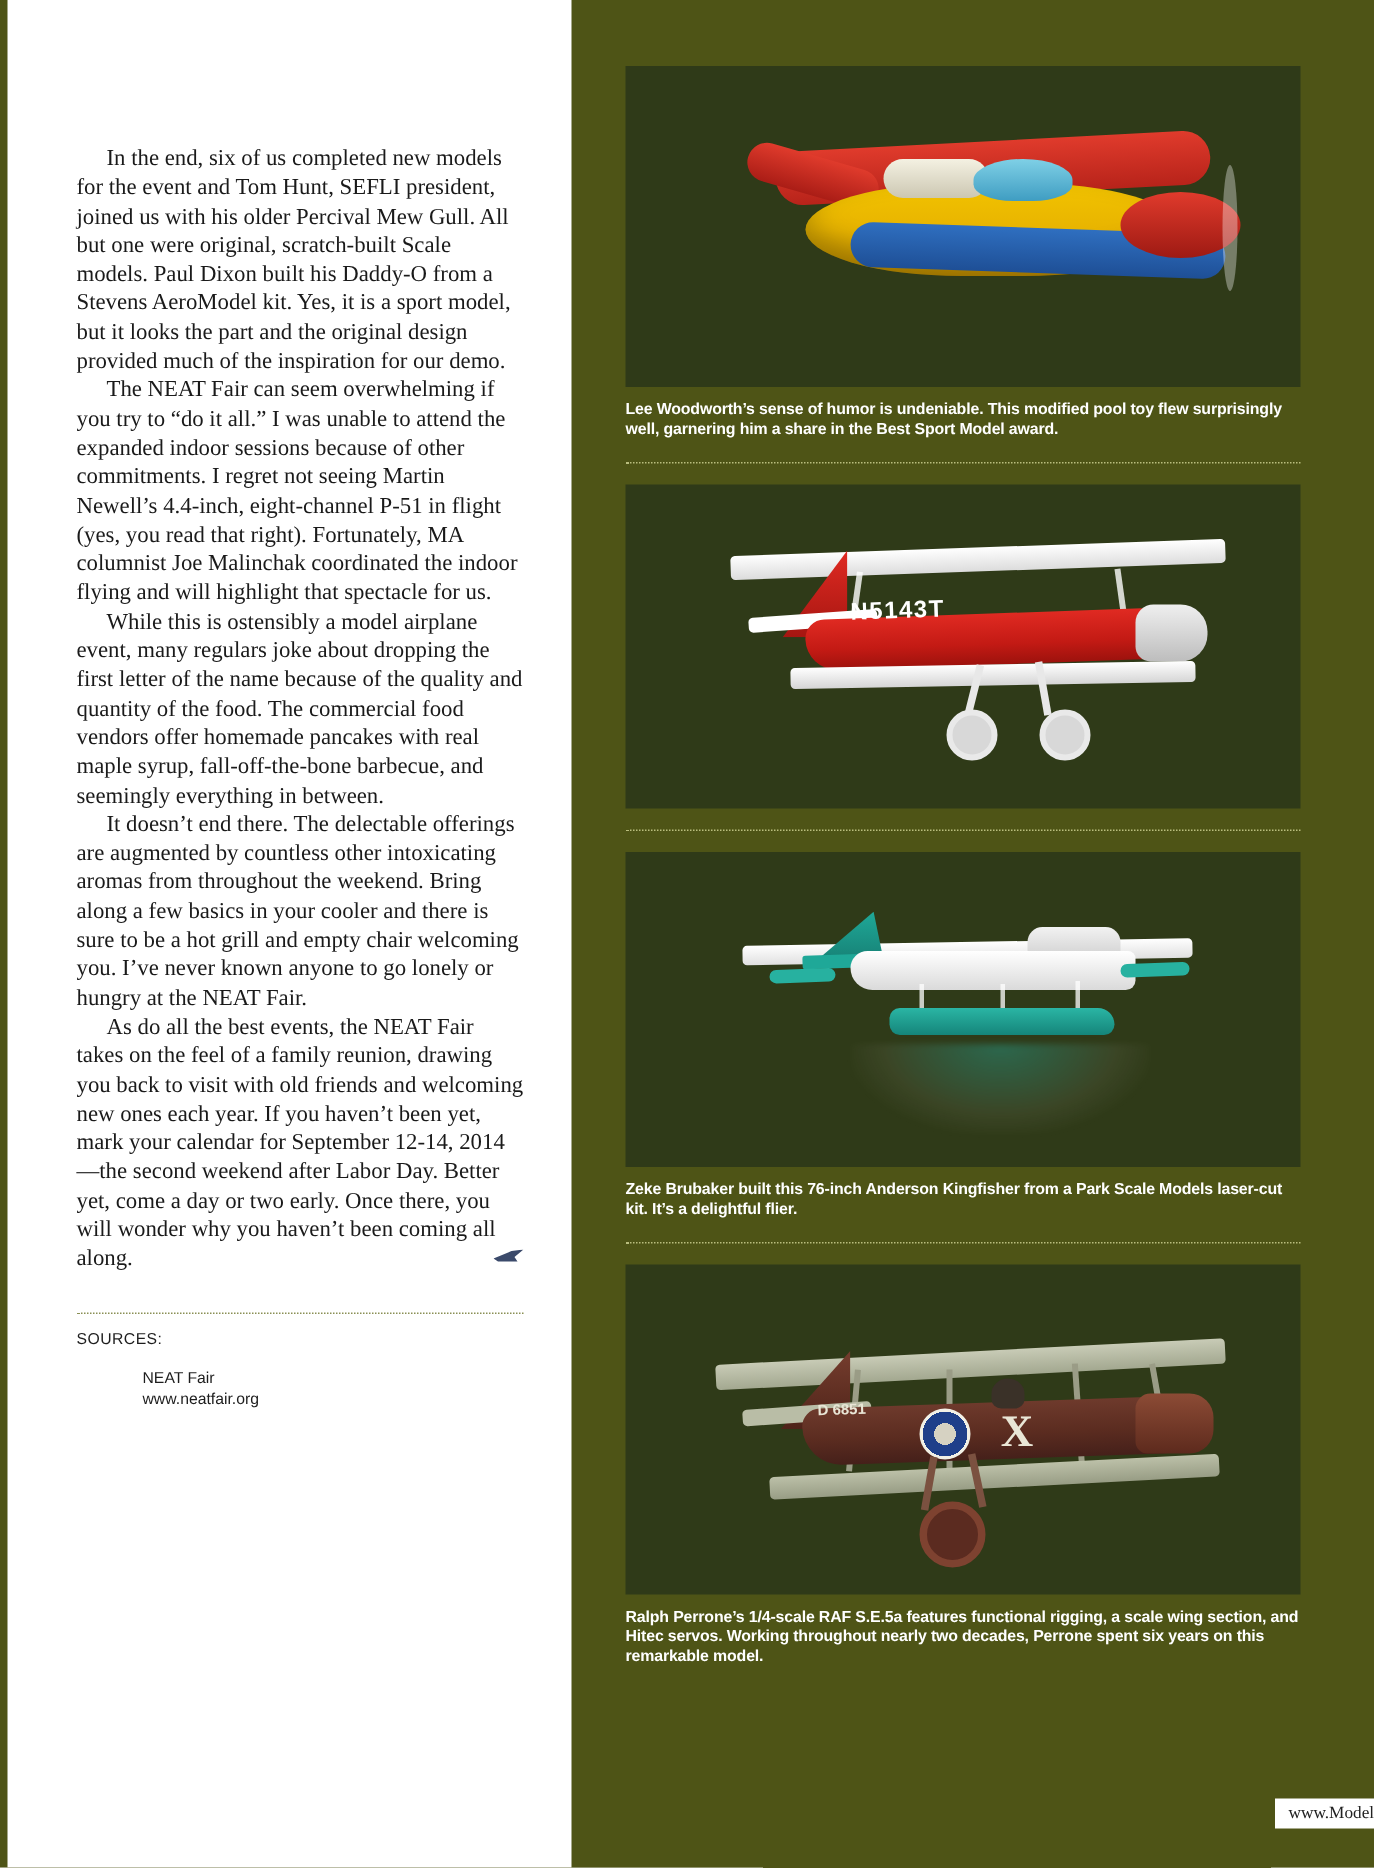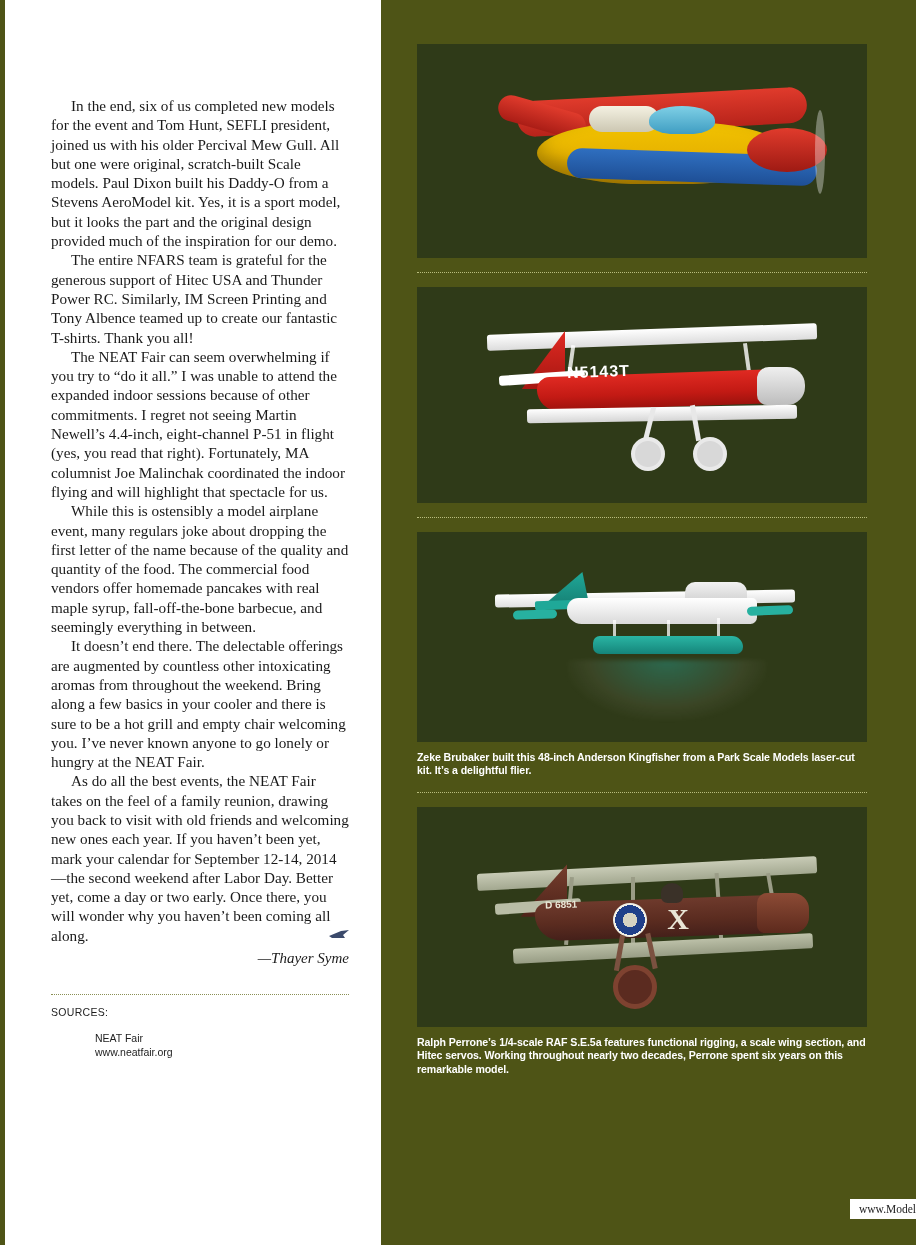--- a/index.html
+++ b/index.html
@@ -387,41 +387,39 @@
 </style>
 </head>
 <body>
 
 <div class="page">
 
   <div class="left-col">
     <div class="left-inner">
       <div class="body-text">
         <p>In the end, six of us completed new models for the event and Tom Hunt, SEFLI president, joined us with his older Percival Mew Gull. All but one were original, scratch-built Scale models. Paul Dixon built his Daddy-O from a Stevens AeroModel kit. Yes, it is a sport model, but it looks the part and the original design provided much of the inspiration for our demo.</p>
-        <p>The entire NFARS team is grateful for the generous support of Hitec USA and Thunder Power RC. Similarly, IM Screen Printing and Tony Albence teamed up to create our fantastic T-shirts. Thank you all!</p>
         <p>The NEAT Fair can seem overwhelming if you try to “do it all.” I was unable to attend the expanded indoor sessions because of other commitments. I regret not seeing Martin Newell’s 4.4-inch, eight-channel P-51 in flight (yes, you read that right). Fortunately, MA columnist Joe Malinchak coordinated the indoor flying and will highlight that spectacle for us.</p>
       </div>
 
 
       <div class="body-text">
         <p>While this is ostensibly a model airplane event, many regulars joke about dropping the first letter of the name because of the quality and quantity of the food. The commercial food vendors offer homemade pancakes with real maple syrup, fall-off-the-bone barbecue, and seemingly everything in between.</p>
         <p>It doesn’t end there. The delectable offerings are augmented by countless other intoxicating aromas from throughout the weekend. Bring along a few basics in your cooler and there is sure to be a hot grill and empty chair welcoming you. I’ve never known anyone to go lonely or hungry at the NEAT Fair.</p>
         <p>As do all the best events, the NEAT Fair takes on the feel of a family reunion, drawing you back to visit with old friends and welcoming new ones each year. If you haven’t been yet, mark your calendar for September 12-14, 2014—the second weekend after Labor Day. Better yet, come a day or two early. Once there, you will wonder why you haven’t been coming all along.</p>
       </div>
 
       <div style="text-align:right; margin-top:-19px; height:19px;">
         <span class="end-glyph">
           <svg width="20" height="9" viewBox="0 0 20 9">
             <path d="M0 6 L12 1 L20 0 L14 5 L16 8 L3 8 Z" fill="#3b4a6b"></path>
           </svg>
         </span>
       </div>
 
       <div class="signoff">
-        <div>—Thayer Syme</div>
       </div>
 
       <div class="sources-rule"></div>
 
       <div class="sources">
         <div class="label">SOURCES:</div>
         <div class="blk">
           <div>NEAT Fair</div>
           <div>www.neatfair.org</div>
         </div>
@@ -436,20 +434,21 @@
         <div class="img sky1" style="height:214px;">
           <div class="ac p1-wing"></div>
           <div class="ac p1-tail"></div>
           <div class="ac p1-fus"></div>
           <div class="ac p1-wing2"></div>
           <div class="ac p1-pod"></div>
           <div class="ac p1-canopy"></div>
           <div class="ac p1-nose"></div>
           <div class="ac p1-disc"></div>
         </div>
+        <div class="cap">Lee Woodworth’s sense of humor is undeniable. This modified pool toy flew surprisingly well, garnering him a share in the Best Sport Model award.</div>
       </div>
 
       <div class="divider"></div>
 
       <div class="fig">
         <div class="img grass" style="height:216px;">
           <div class="ac p2-upper"></div>
           <div class="ac p2-strut"></div>
           <div class="ac p2-strut2"></div>
           <div class="ac p2-tail"></div>
@@ -475,21 +474,21 @@
           <div class="ac p3-stab"></div>
           <div class="ac p3-fus"></div>
           <div class="ac p3-floatL"></div>
           <div class="ac p3-floatR"></div>
           <div class="p3-strut" style="left:196px; top:88px; height:20px;"></div>
           <div class="p3-strut" style="left:250px; top:88px; height:20px;"></div>
           <div class="p3-strut" style="left:300px; top:86px; height:22px;"></div>
           <div class="ac p3-float"></div>
           <div class="ac p3-refl"></div>
         </div>
-        <div class="cap">Zeke Brubaker built this 48-inch Anderson Kingfisher from a Park Scale Models laser-cut kit. It’s a delightful flier.</div>
+        <div class="cap">Zeke Brubaker built this 76-inch Anderson Kingfisher from a Park Scale Models laser-cut kit. It’s a delightful flier.</div>
       </div>
 
       <div class="divider"></div>
 
       <div class="fig">
         <div class="img grass2" style="height:220px;">
           <div class="ac p4-upper"></div>
           <div class="p4-strut" style="left:150px; top:70px; height:68px; transform:rotate(5deg);"></div>
           <div class="p4-strut" style="left:214px; top:70px; height:68px;"></div>
           <div class="p4-strut" style="left:300px; top:66px; height:70px; transform:rotate(-4deg);"></div>

